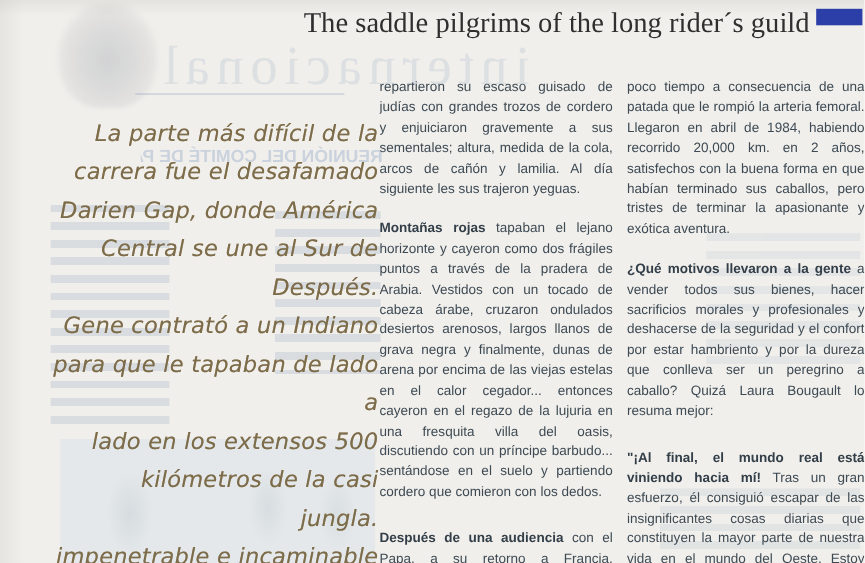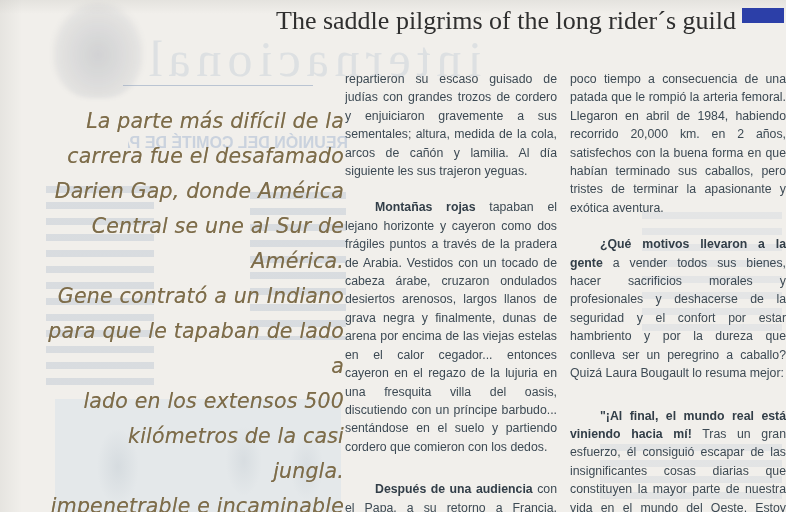--- a/index.html
+++ b/index.html
@@ -84,21 +84,21 @@
   .column{
     position:absolute;top:70px;bottom:0;overflow:hidden;
     font-size:12.3px;line-height:18.4px;
     color:var(--body-text,#3d4a54);
     text-align:justify;
   }
   .col-1{left:345px;width:212px;}
   .col-2{left:570px;width:216px;}
   .column p{margin:0 0 18px 0;}
   .column p.last{margin-top:24px;}
-  .lead{font-weight:bold;color:#323e48;margin-left:30px;}
+  .lead{font-weight:bold;color:#323e48;}
 </style>
 </head>
 <body>
 
 <div id="page">
 
   <div class="ghost ghost-blob"></div>
   <div class="ghost ghost-masthead">internacional</div>
   <div class="ghost ghost-rule"></div>
   <div class="ghost ghost-headline">REUNIÓN DEL COMITÉ DE PAIN</div>
@@ -109,21 +109,21 @@
   <div class="ghost ghost-photo"></div>
 
   <div class="title">The saddle pilgrims of the long rider´s guild</div>
   <div class="title-end-mark"></div>
 
   <div class="pull-quote">
     <div>La parte más difícil de la</div>
     <div>carrera fue el desafamado</div>
     <div>Darien Gap, donde América</div>
     <div>Central se une al Sur de</div>
-    <div>América.</div>
+    <div>Después.</div>
     <div>Gene contrató a un Indiano</div>
     <div>para que le tapaban de lado a</div>
     <div>lado en los extensos 500</div>
     <div>kilómetros de la casi</div>
     <div>jungla.</div>
     <div>impenetrable e incaminable</div>
   </div>
 
   <div class="column col-1">
     <p><span>repartieron su escaso guisado de judías con grandes trozos de cordero y enjuiciaron gravemente a sus sementales; altura, medida de la cola, arcos de cañón y lamilia. Al día siguiente les sus trajeron yeguas.</span></p>

